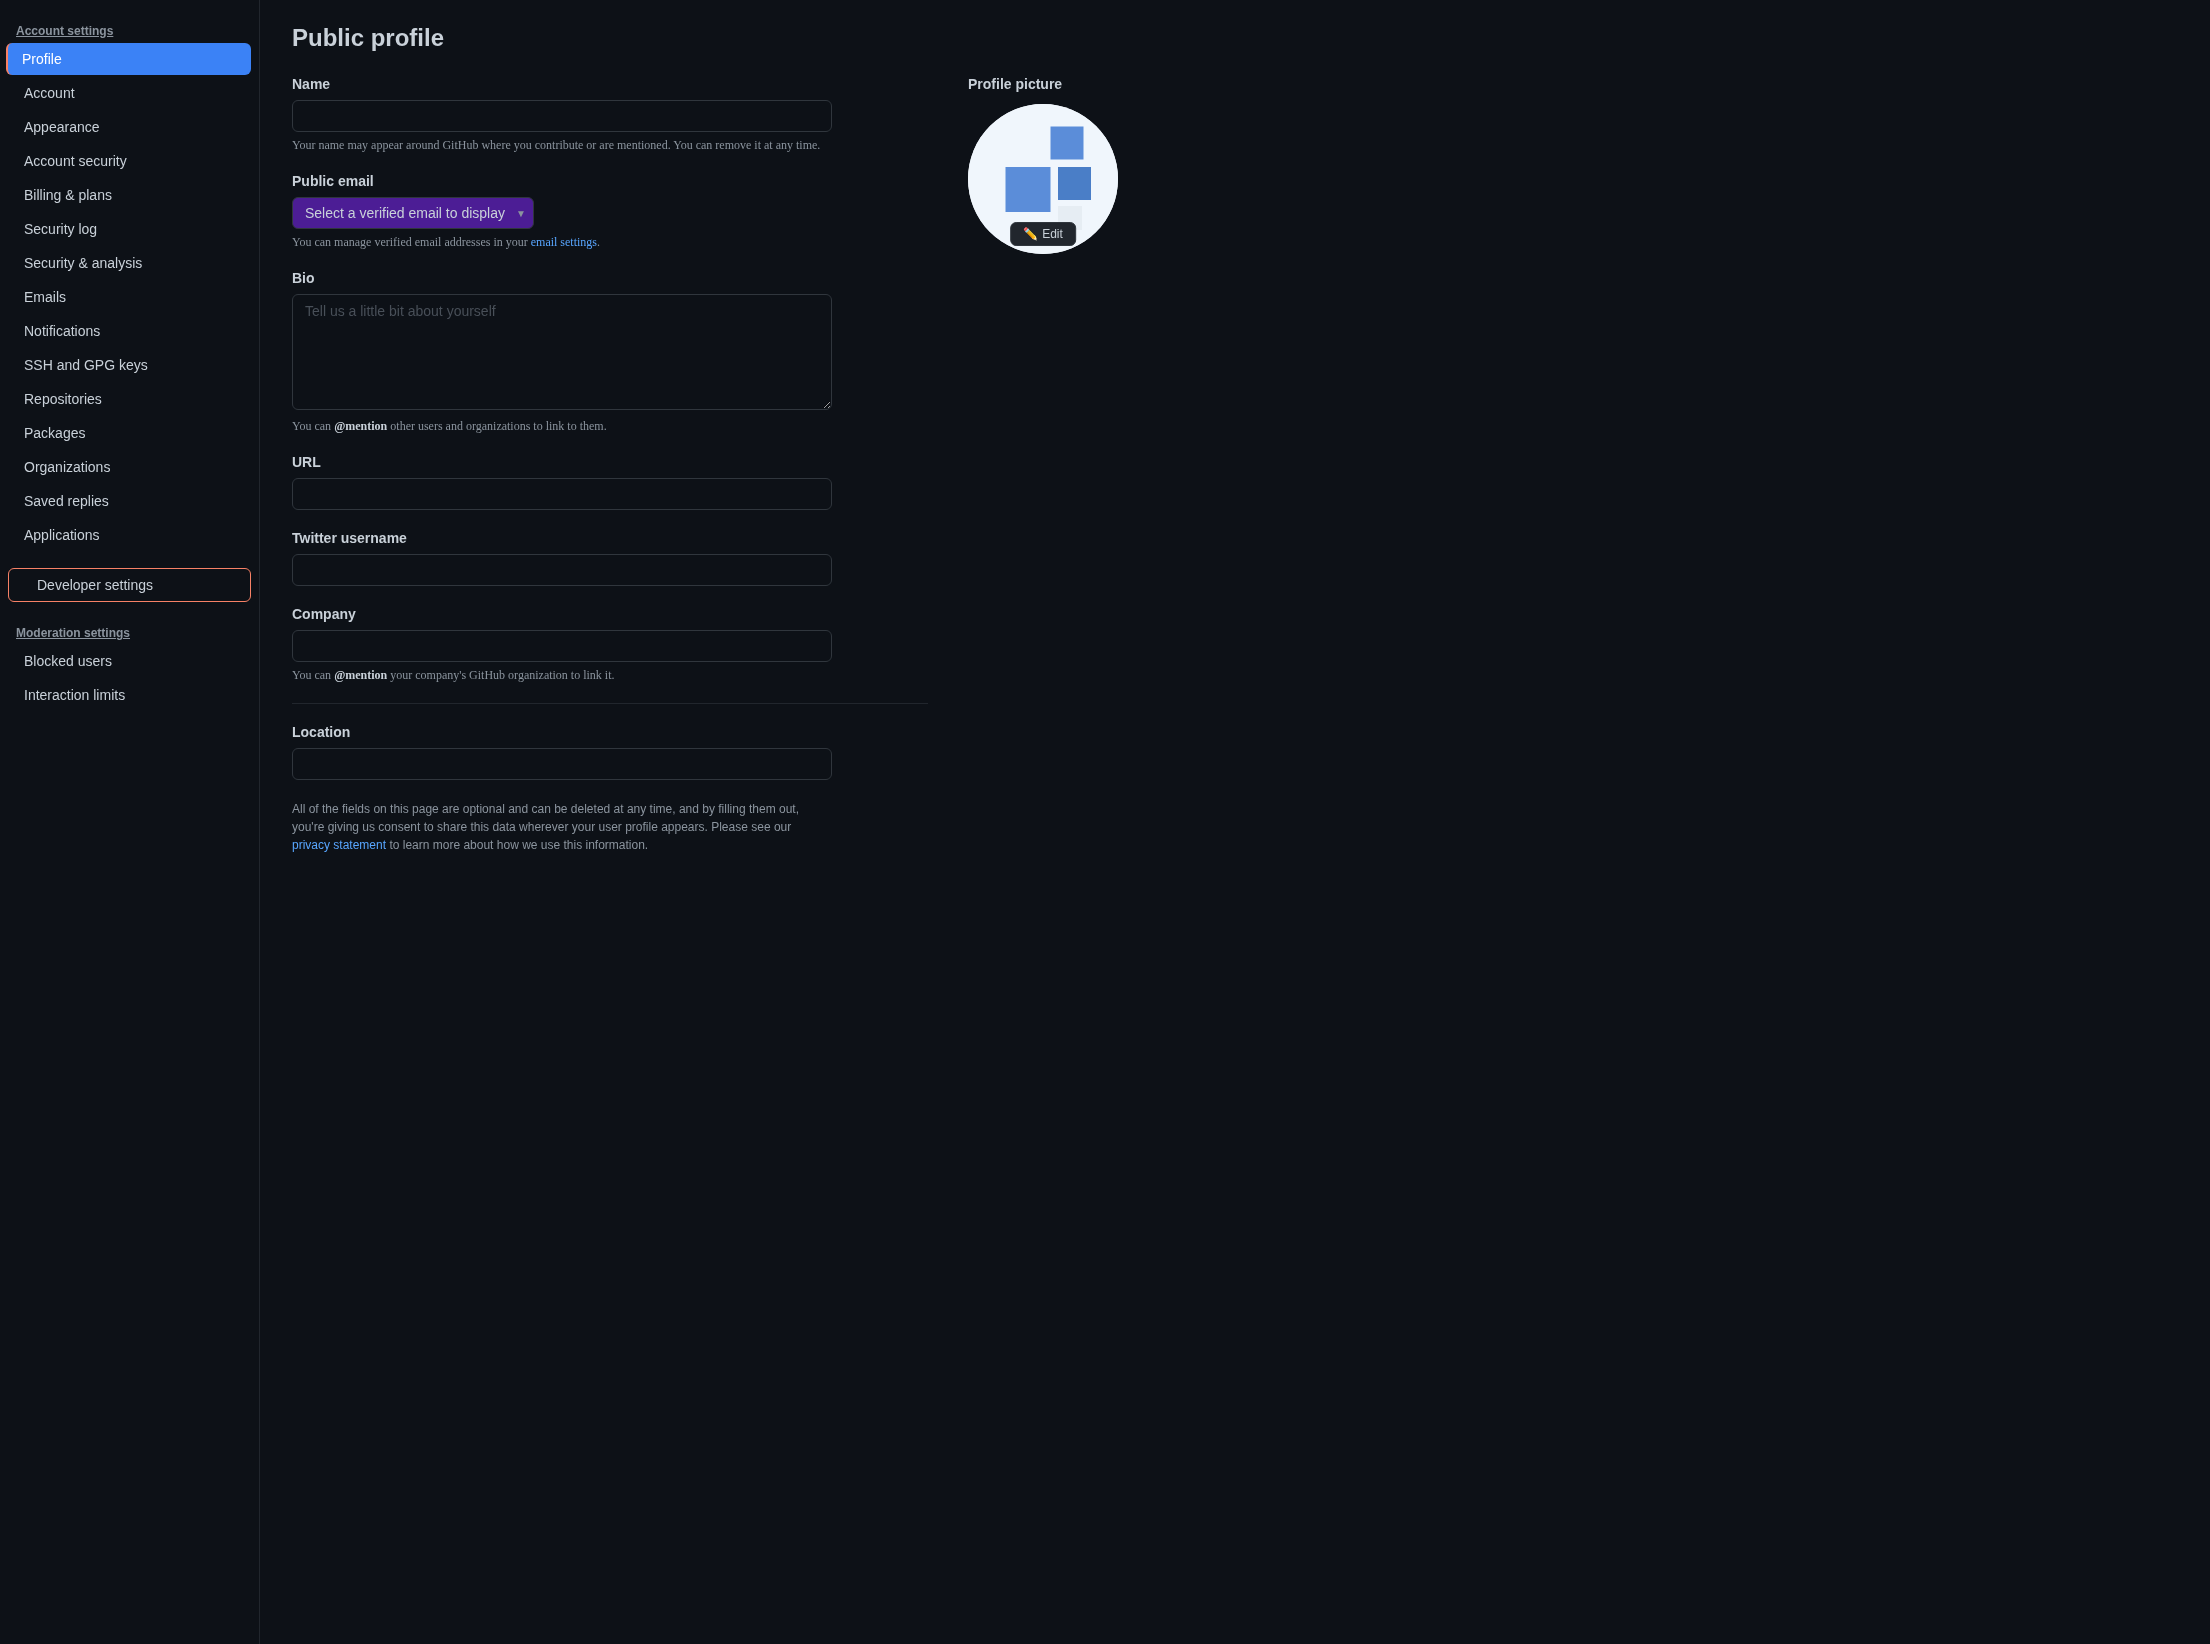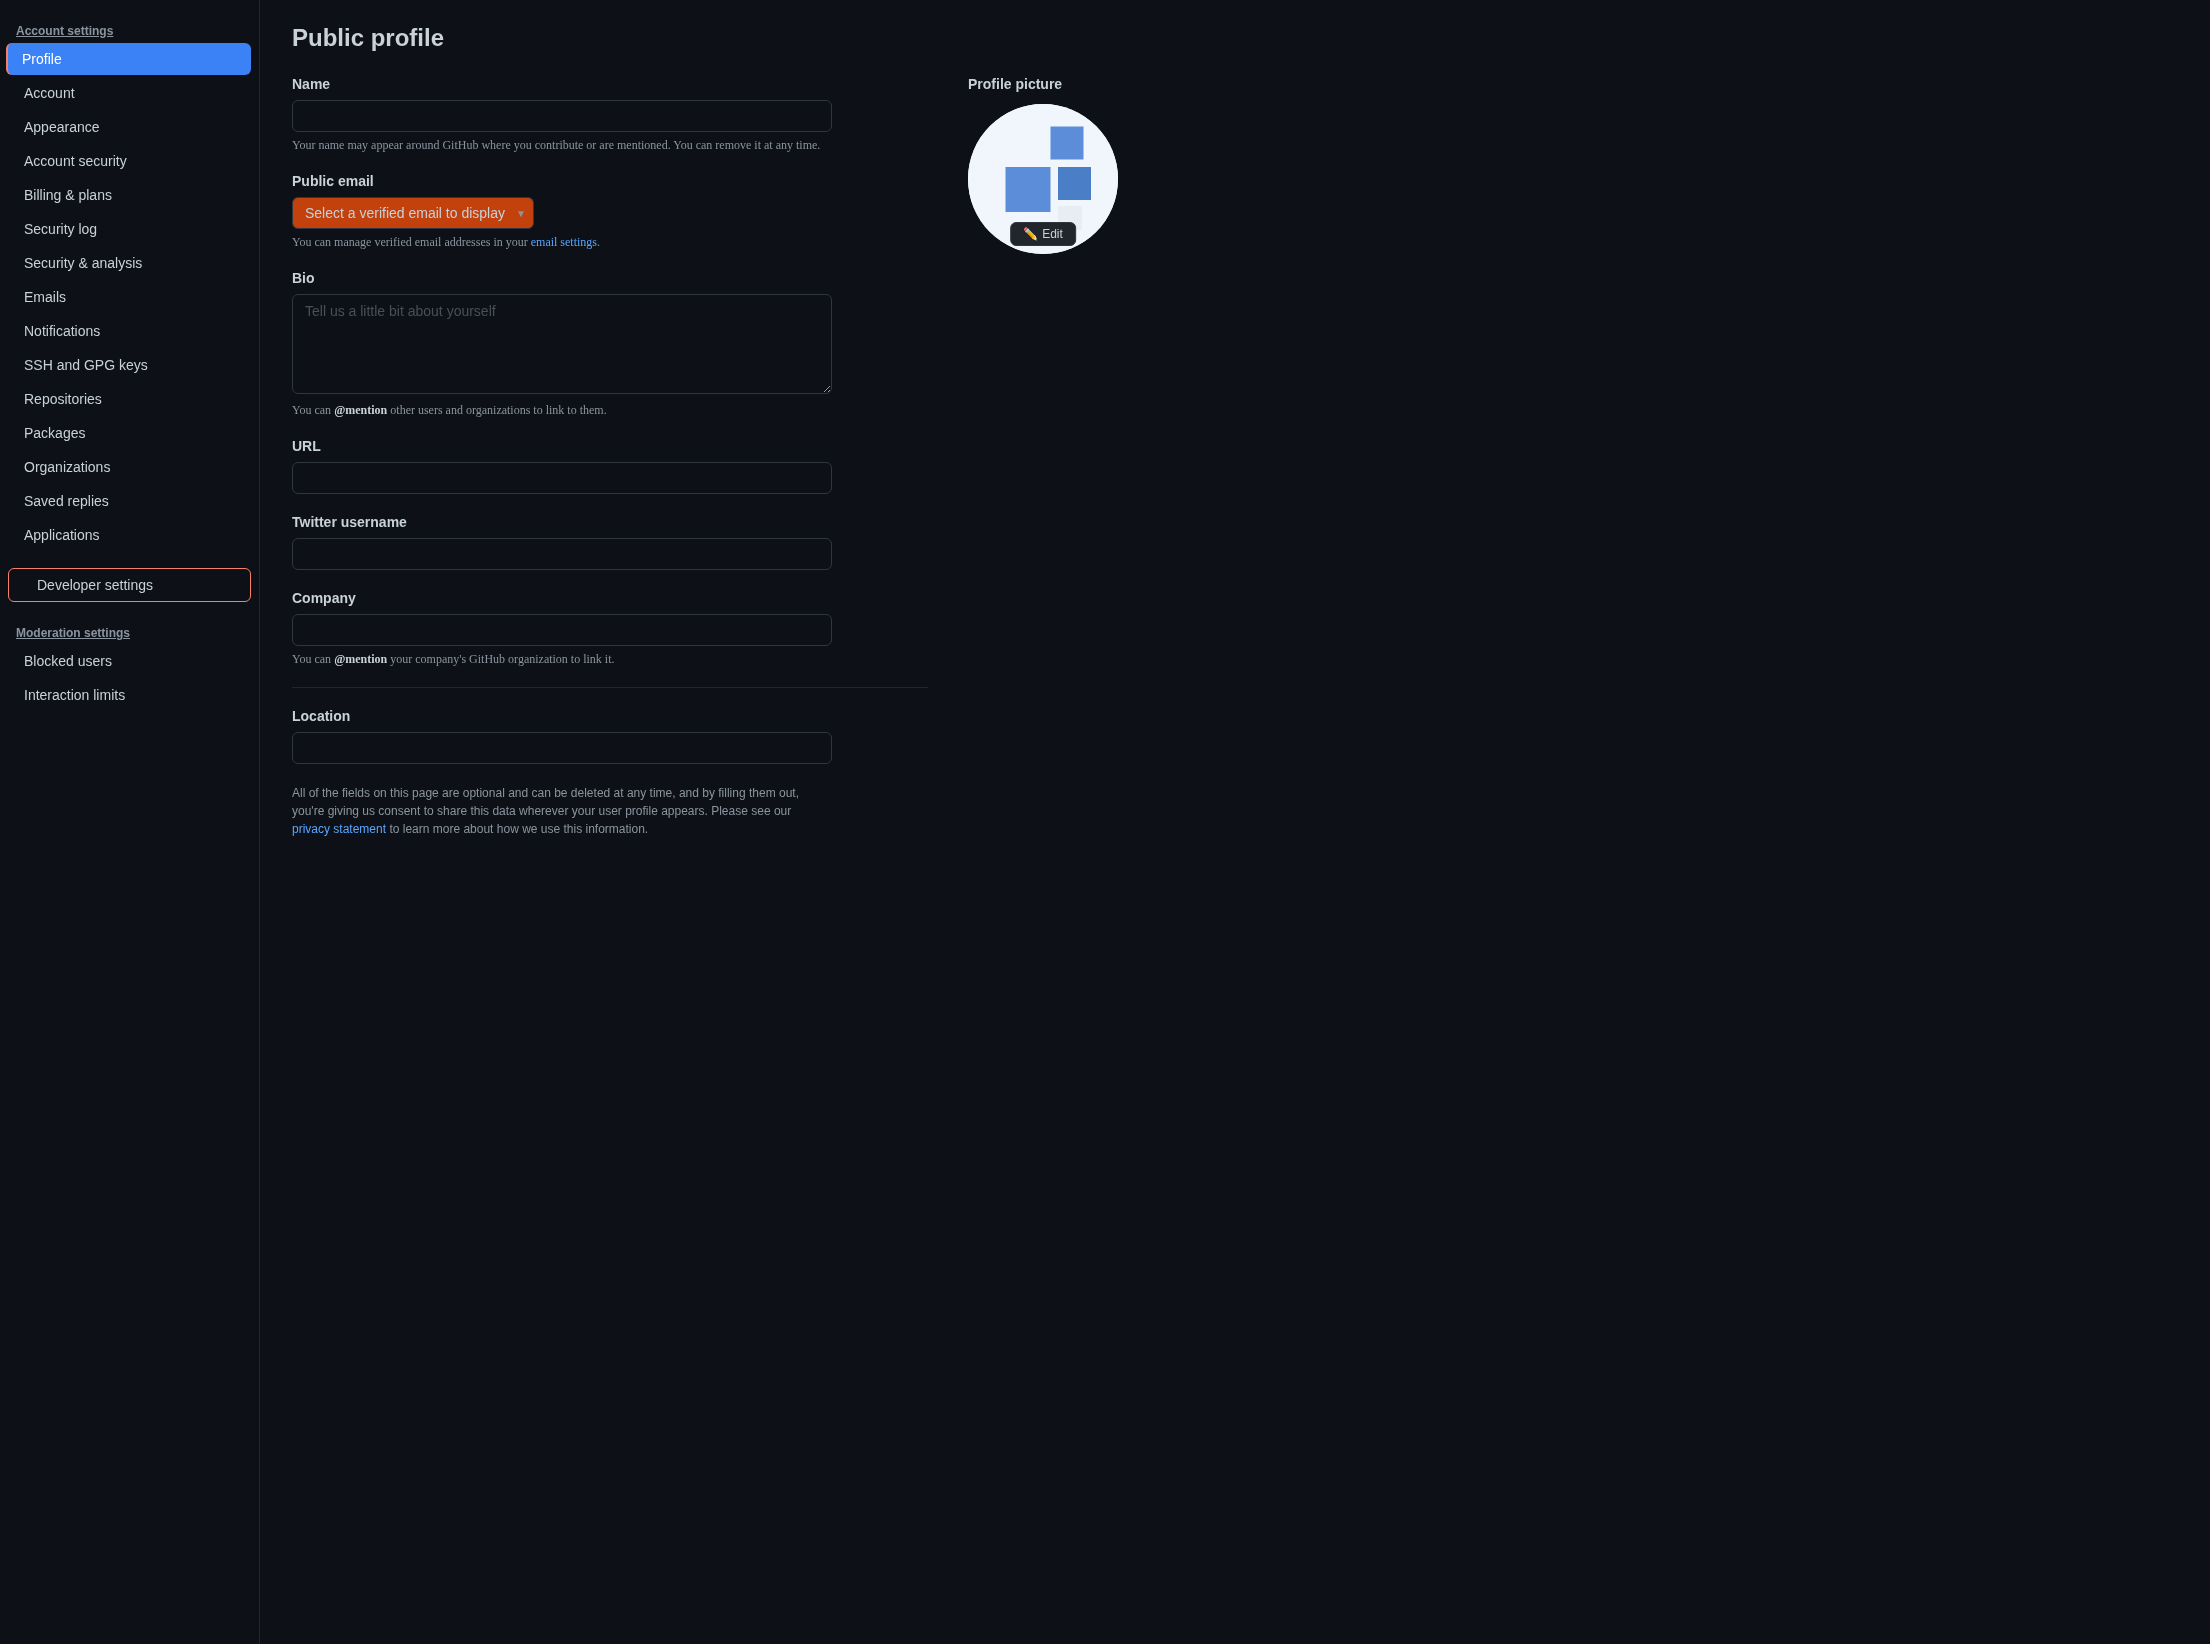--- a/index.html
+++ b/index.html
@@ -104,21 +104,21 @@
     }
 
     .form-textarea {
       width: 100%;
       max-width: 540px;
       background-color: #0d1117;
       border: 1px solid #30363d;
       border-radius: 6px;
       color: #c9d1d9;
       padding: 8px 12px;
-      height: 100px;
+      height: 116px;
       font-size: 14px;
       outline: none;
       resize: vertical;
       font-family: inherit;
     }
 
     .form-textarea::placeholder {
       color: #484f58;
     }
 
@@ -138,21 +138,21 @@
       font-weight: 600;
       color: #c9d1d9;
     }
 
     .select-wrapper {
       position: relative;
       display: inline-block;
     }
 
     .form-select {
-      background-color: #c2410c;
+      background-color: #4c1d95;
       border: 1px solid #30363d;
       border-radius: 6px;
       color: #c9d1d9;
       padding: 5px 28px 5px 12px;
       height: 32px;
       font-size: 14px;
       outline: none;
       appearance: none;
       cursor: pointer;
     }

